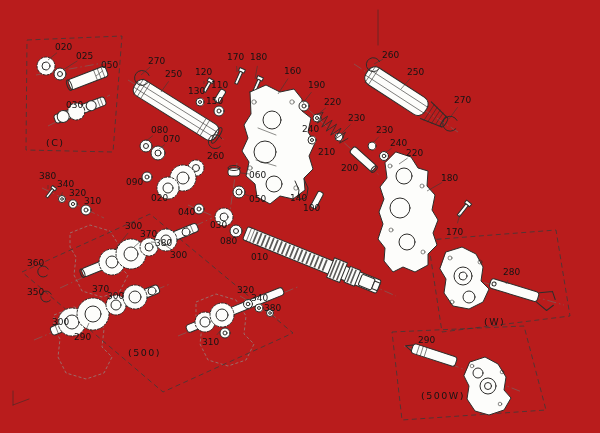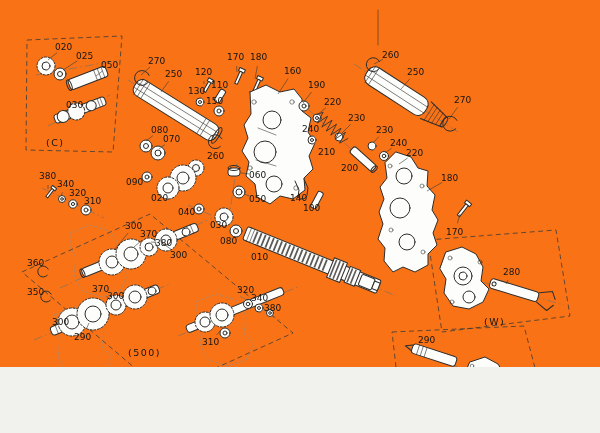--- a/index.html
+++ b/index.html
@@ -1,18 +1,18 @@
 <!DOCTYPE html>
 <html><head>
 <meta charset="utf-8">
 <style>
   *{box-sizing:border-box}
   html,body{margin:0;padding:0}
   body{width:600px;height:433px;background:#f1f1ee;font-family:"DejaVu Sans",sans-serif}
-  .stage{position:relative;width:600px;height:367px;background:#f97316;overflow:hidden}
+  .stage{position:relative;width:600px;height:433px;background:#b91c1c;overflow:hidden}
   svg{position:absolute;left:0;top:0}
   .ln{stroke:#2e2d2b;stroke-width:1;fill:none;stroke-linecap:round;stroke-linejoin:round}
   .thin{stroke:#2e2d2b;stroke-width:.55;fill:none;stroke-linecap:round}
   .fw{fill:#fdfdfb}
   .teeth{stroke-dasharray:2 1.7}
   .dash{stroke:#3a3a38;stroke-width:.8;fill:none;stroke-dasharray:5 3.5}
   .dashdot{stroke:#6e6e6a;stroke-width:.6;fill:none;stroke-dasharray:9 3 1.5 3}
   .ghost{stroke:#8f8e8a;stroke-width:.7;fill:none;stroke-dasharray:3 2.2}
   .leader{stroke:#3a3a38;stroke-width:.6}
   .coil{stroke:#3f3e3c;opacity:.85}

